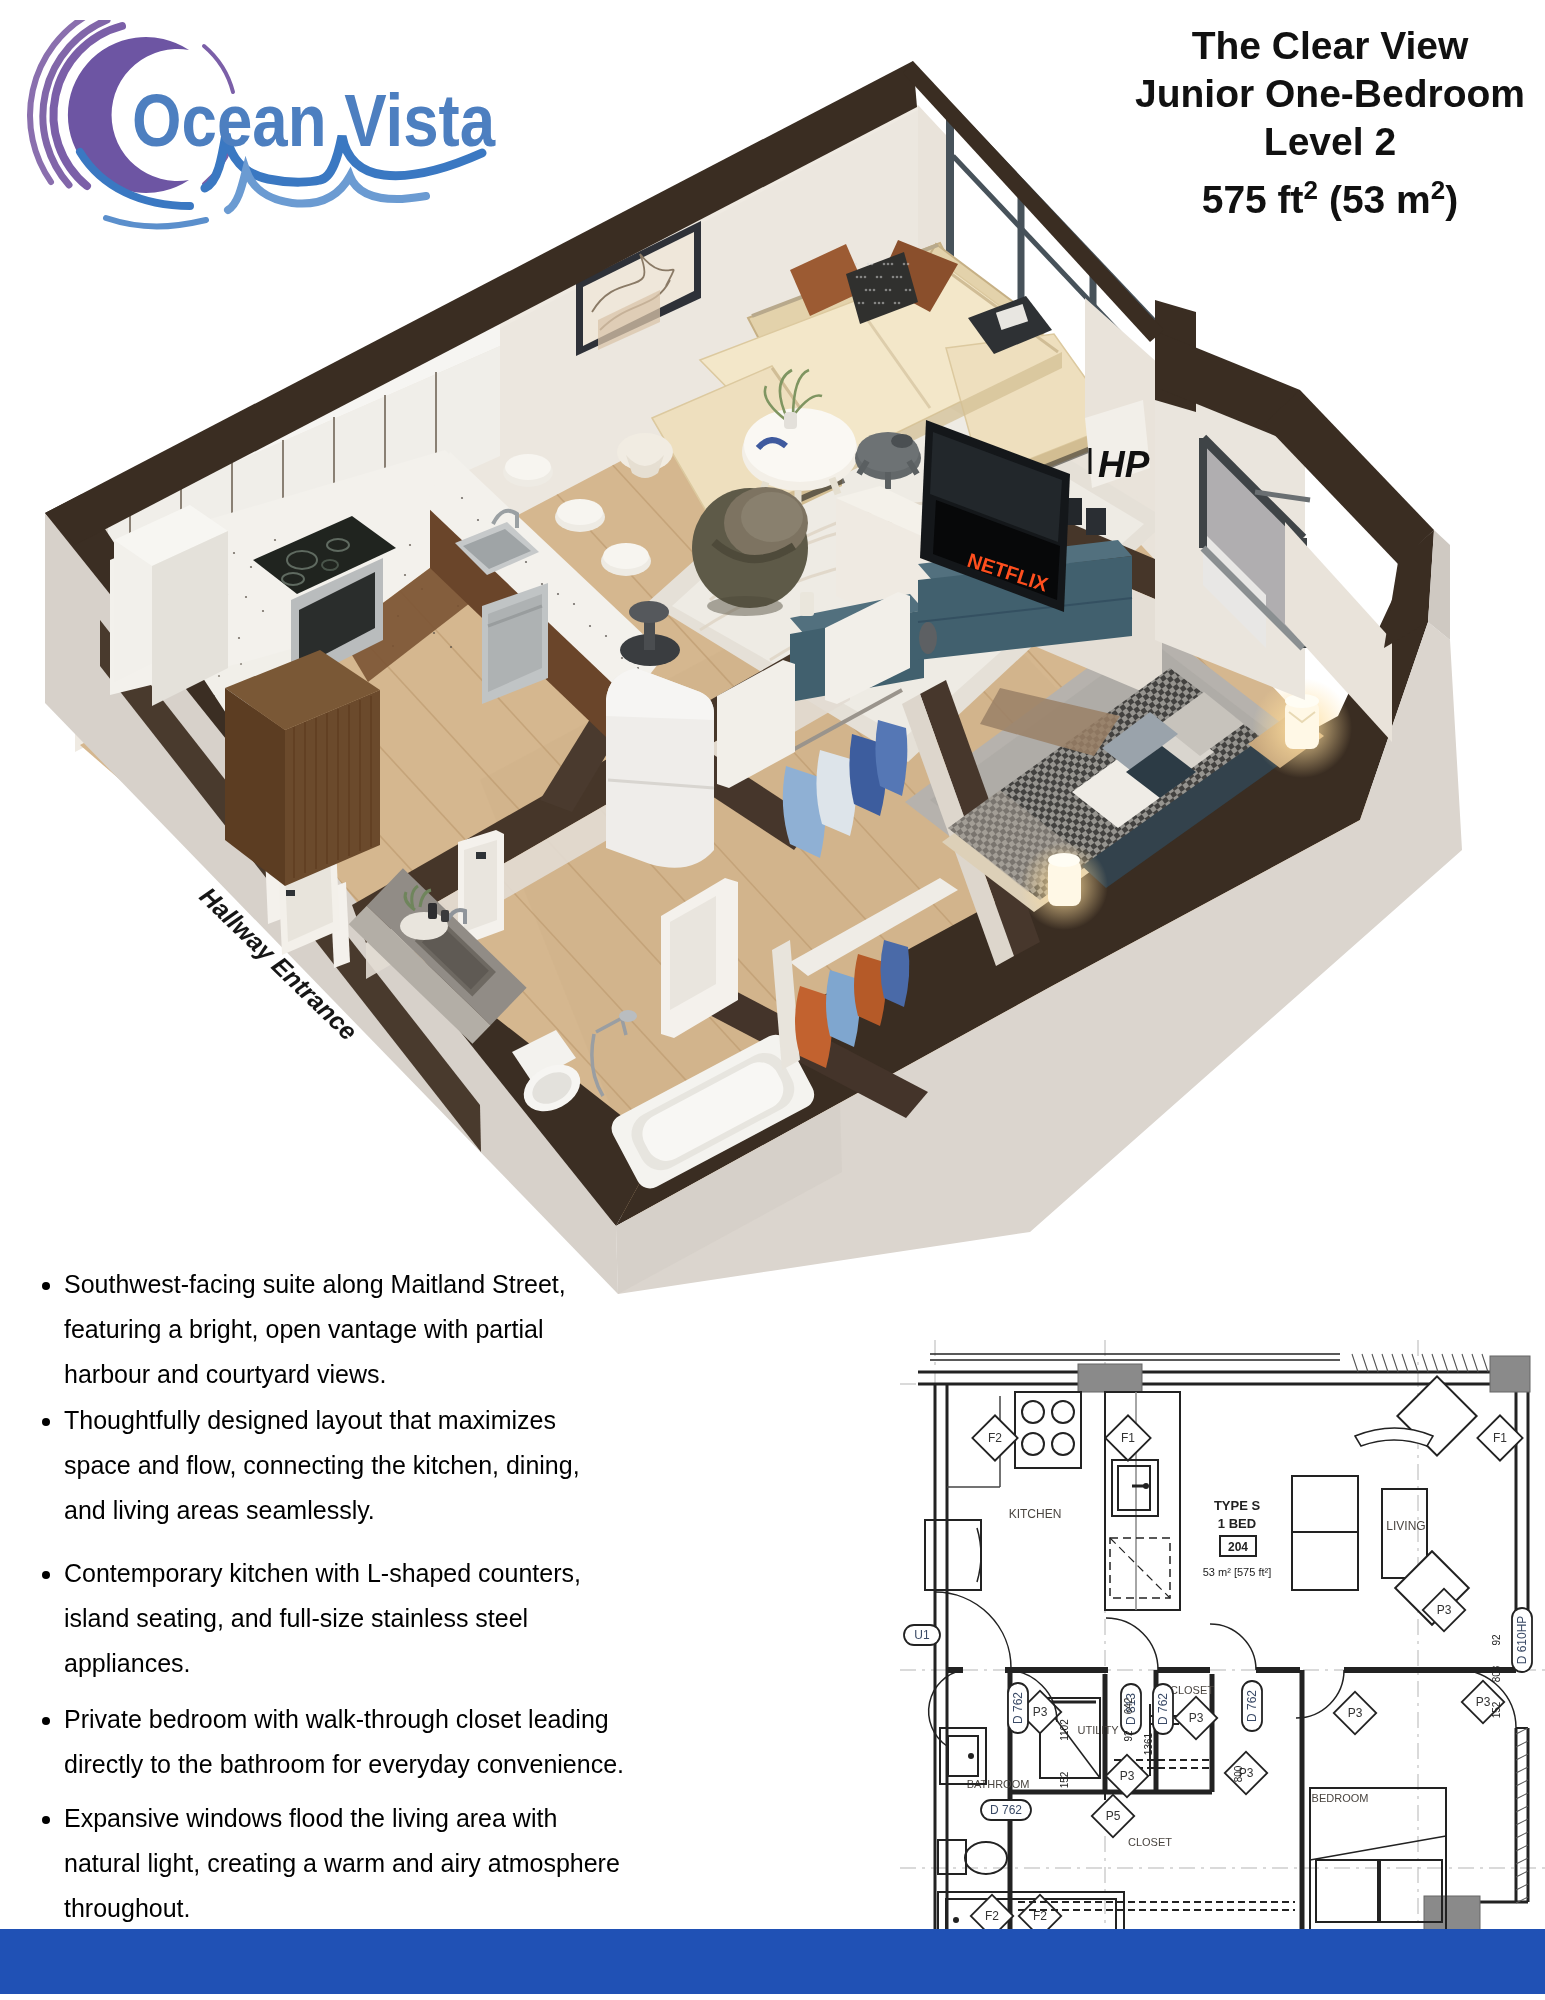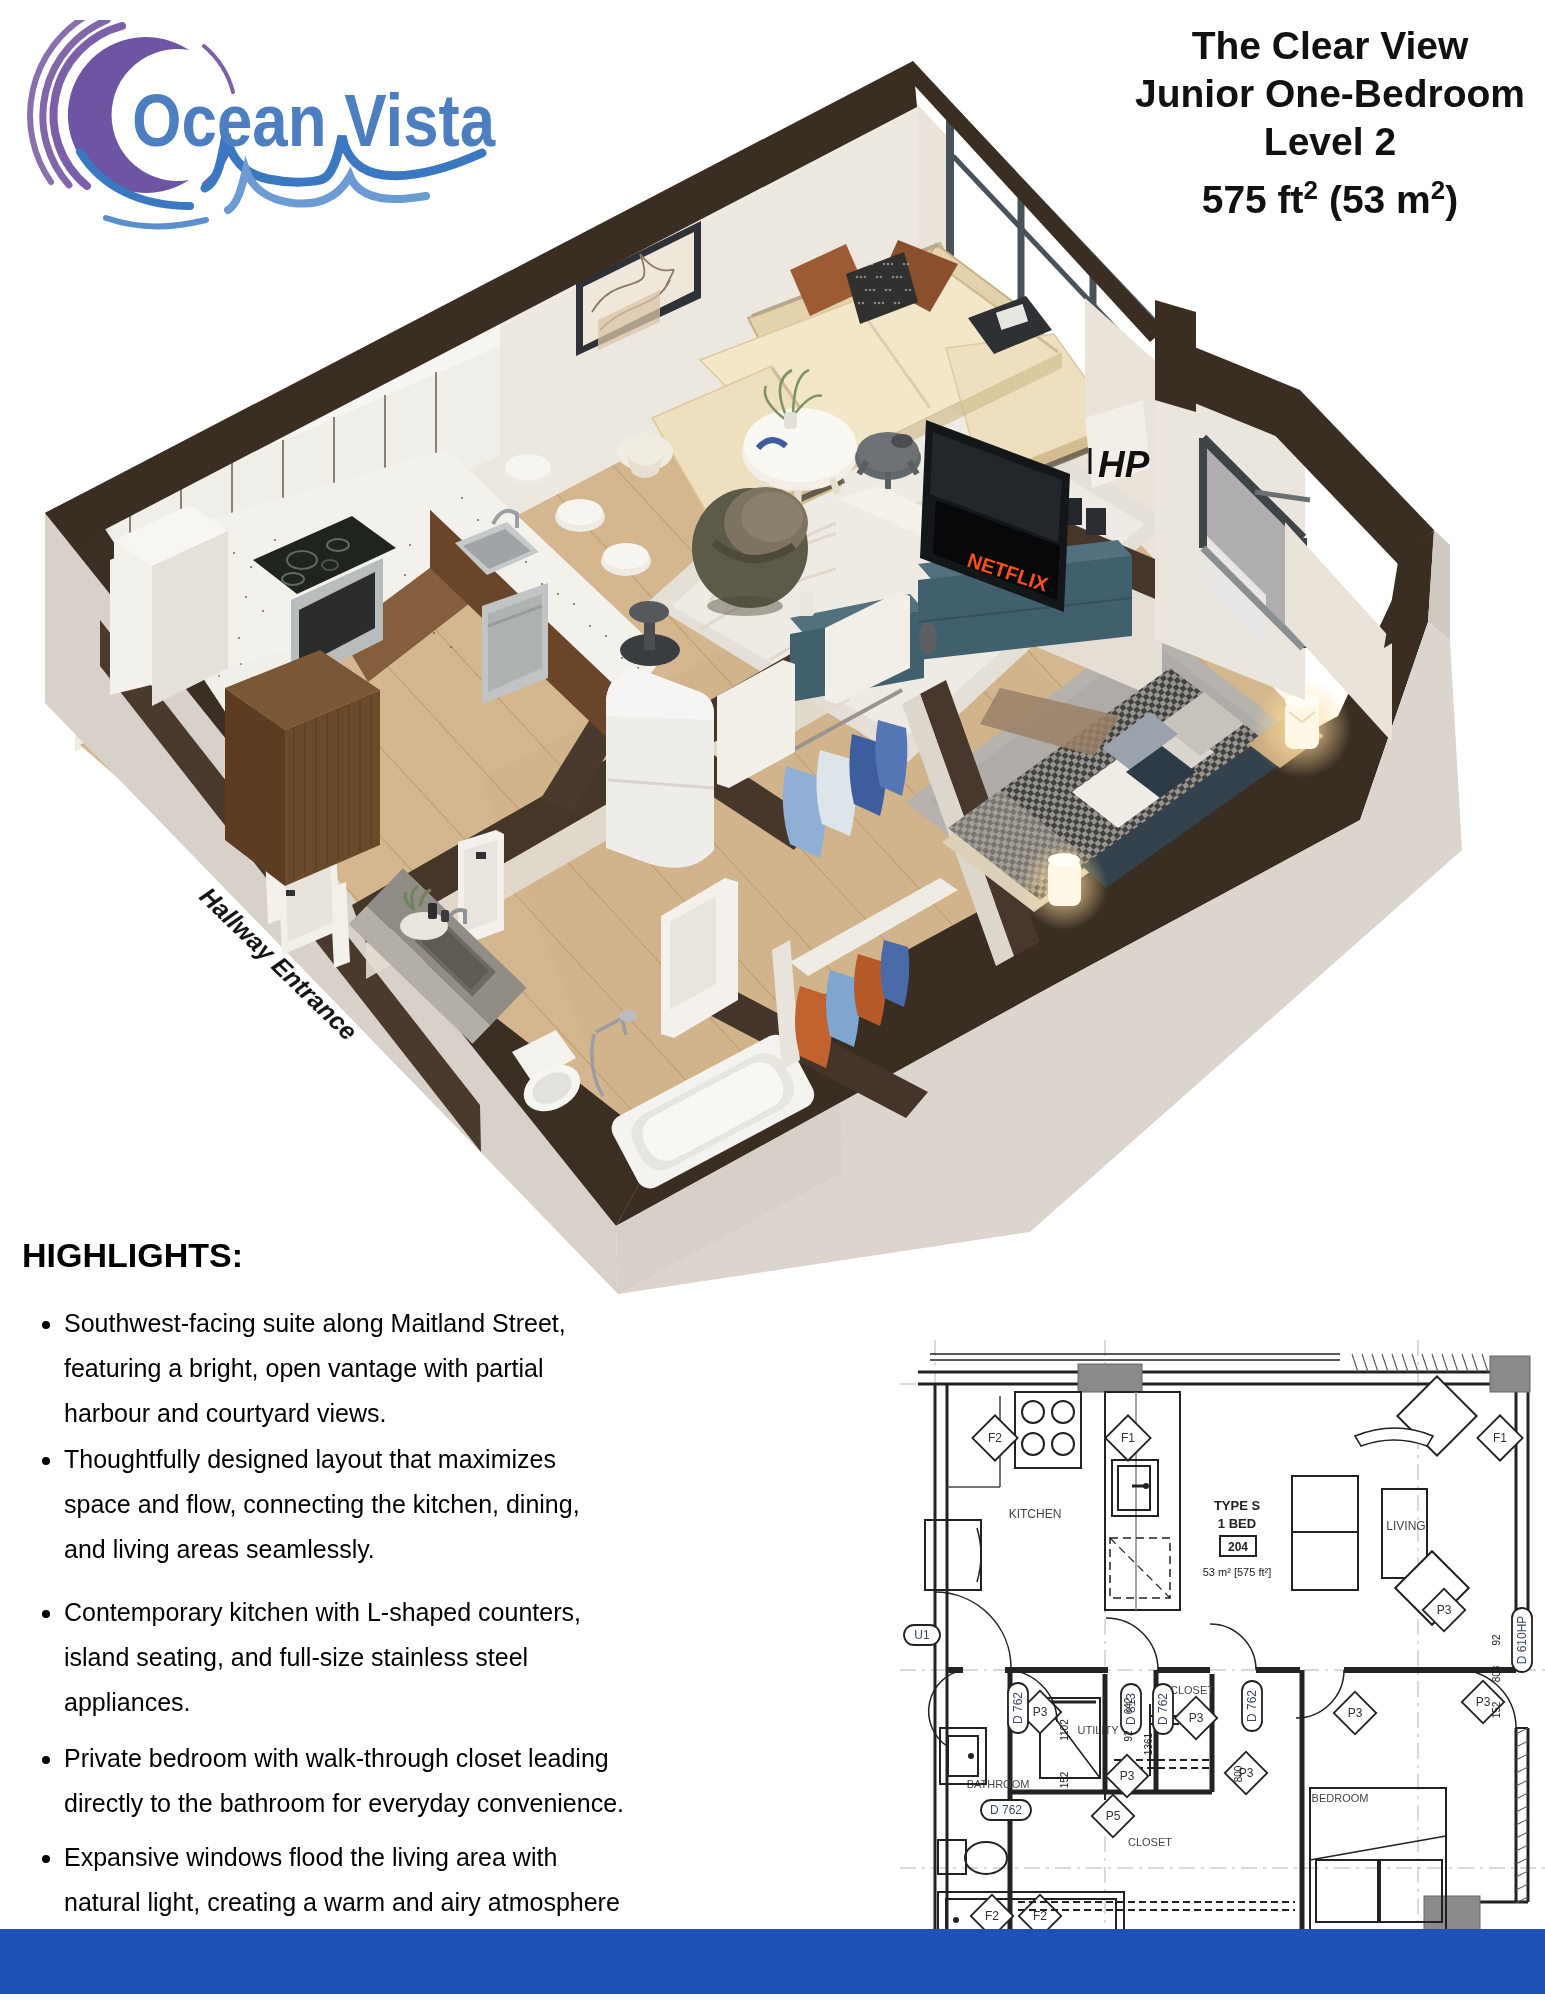--- a/index.html
+++ b/index.html
@@ -495,21 +495,20 @@
 <polygon points="1434,530 1450,545 1450,640 1428,622" fill="#cfc9c2"></polygon>
 
 <polygon points="45,513 913,61 917,107 75,545" fill="#3a2d22"></polygon>
 
 <polygon points="913,61 1164,330 1150,342 903,73" fill="#3a2d22"></polygon>
 
 <text x="198" y="898" font-family="Liberation Sans, sans-serif" font-weight="bold" font-style="italic" font-size="25" fill="#161616" transform="rotate(44 198 898)">Hallway Entrance</text>
 </svg>
 
 <div class="abs" style="left:22px;top:1236px;width:990px;color:#000">
-<div style="font-size:34px;font-weight:bold">HIGHLIGHTS:</div>
 <ul style="margin:26px 0 0 0;padding-left:42px;font-size:25px;line-height:45px">
 <li style="margin-bottom:1px">Southwest-facing suite along Maitland Street,<br>featuring a bright, open vantage with partial<br>harbour and courtyard views.</li>
 <li style="margin-bottom:18px">Thoughtfully designed layout that maximizes<br>space and flow, connecting the kitchen, dining,<br>and living areas seamlessly.</li>
 <li style="margin-bottom:11px">Contemporary kitchen with L-shaped counters,<br>island seating, and full-size stainless steel<br>appliances.</li>
 <li style="margin-bottom:9px">Private bedroom with walk-through closet leading<br>directly to the bathroom for everyday convenience.</li>
 <li>Expansive windows flood the living area with<br>natural light, creating a warm and airy atmosphere<br>throughout.</li>
 </ul>
 </div>
 
 <svg class="abs" style="left:900px;top:1340px" width="645" height="635" viewBox="0 0 645 635">

